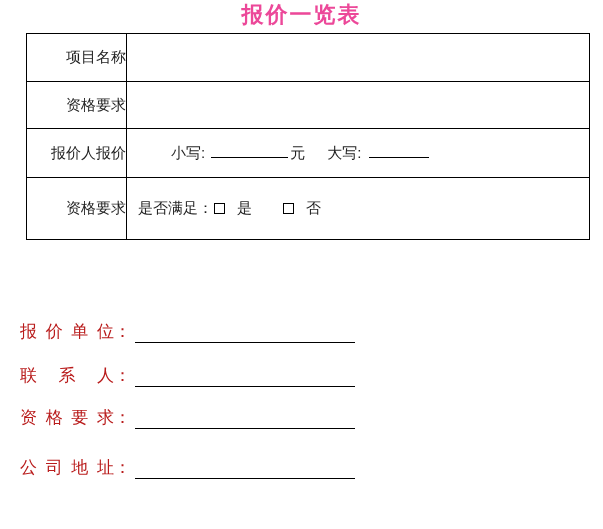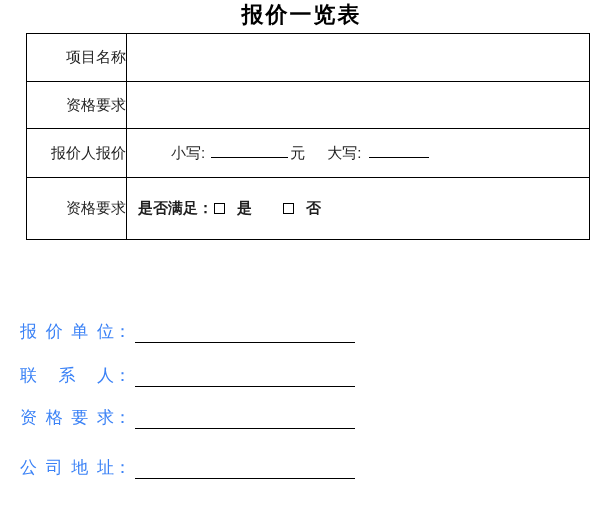--- a/index.html
+++ b/index.html
@@ -14,21 +14,21 @@
   .page { position: absolute; inset: 0; }
 
   
   .title {
     position: absolute; top: 0; left: 0;
     width: 603px; height: 30px; line-height: 30px;
     margin: 0;
     text-align: center;
     font-size: 22px; font-weight: bold;
     letter-spacing: 2px;
-    color: #000000;
+    color: #ec4899;
   }
 
   
   table.form-table {
     position: absolute; left: 26px; top: 33px;
     width: 564px;
     border-collapse: collapse;
     table-layout: fixed;
   }
   table.form-table td {
@@ -49,40 +49,40 @@
     display: inline-block;
     border-bottom: 1px solid #000000;
     height: 14px;
     vertical-align: baseline;
   }
   .u1 { width: 77px; margin-left: 6px; }
   .unit { margin-left: 2px; }
   .big-lbl { margin-left: 22px; }
   .u2 { width: 60px; margin-left: 8px; }
 
-  .check-cell { padding-left: 11px !important; font-weight: bold; }
+  .check-cell { padding-left: 11px !important; }
   .cbox {
     display: inline-block;
     width: 9px; height: 9px;
     border: 1px solid #000000;
     vertical-align: middle;
     margin-bottom: 2px;
   }
   .cbox1 { margin-left: 1px; }
   .cbox2 { margin-left: 31px; }
   .cb-lbl { margin-left: 12px; }
 
   .slash-cell { text-align: center; padding-left: 26px !important; }
 
   
   .fields {
     position: absolute; left: 20px; top: 0; width: 560px; height: 529px;
     font-family: "Liberation Serif", "DejaVu Serif", serif;
     font-size: 17px;
-    color: #3b82f6;
+    color: #b91c1c;
     pointer-events: none;
   }
   .field { position: absolute; left: 0; height: 24px; line-height: 24px; white-space: nowrap; pointer-events: auto; }
   .field-1 { top: 320px; }
   .field-2 { top: 364px; }
   .field-3 { top: 406px; }
   .field-4 { top: 456px; }
   .flabel {
     display: inline-block;
     width: 94px;

